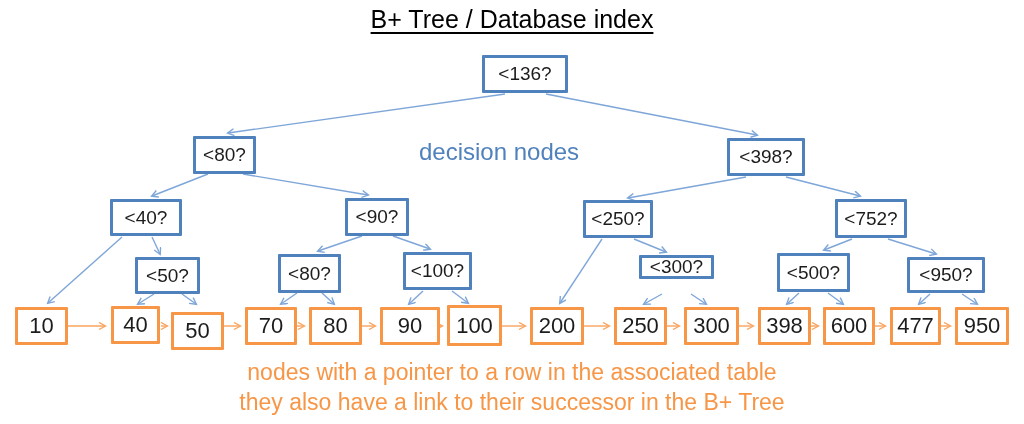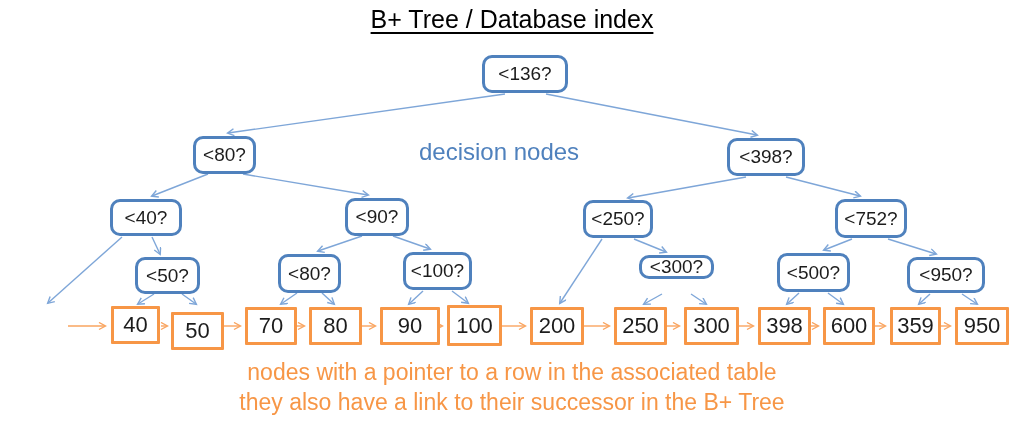--- a/index.html
+++ b/index.html
@@ -11,21 +11,21 @@
   }
   .edges { position:absolute; left:0; top:0; width:1024px; height:424px; }
   .bedge { stroke:var(--decision-edge,#7ea6d8); stroke-width:1.4; fill:none; }
   .oedge { stroke:var(--leaf-edge,#f9a45f); stroke-width:1.4; fill:none; }
   .bhead-path { stroke:var(--decision-edge,#7ea6d8); stroke-width:1.4; fill:none; }
   .ohead-path { stroke:var(--leaf-edge,#f9a45f); stroke-width:1.4; fill:none; }
   .node {
     position:absolute; display:flex; align-items:center; justify-content:center;
     background:#fff; color:#1c1c1c; white-space:nowrap;
   }
-  .dnode { border:3px solid var(--decision-node-border,#4f81bd); font-size:19px; border-radius:10px; }
+  .dnode { border:3px solid var(--decision-node-border,#4f81bd); font-size:19px; border-radius:1px; }
   .lnode { border:3px solid var(--leaf-node-border,#f79646); font-size:22px; border-radius:1px; }
   .title {
     position:absolute; top:5px; left:0; width:1024px; text-align:center;
     font-size:25px; color:var(--title-text,#000000);
   }
   .title span { text-decoration:underline; text-underline-offset:4px; }
   .decision-label {
     position:absolute; left:419px; top:138px; font-size:24px;
     color:var(--decision-label-text,#4f81bd);
   }
@@ -106,30 +106,31 @@
   <div class="node dnode" style="left:345px;top:198px;width:64px;height:38px">&lt;90?</div>
   <div class="node dnode" style="left:583px;top:200px;width:70px;height:38px">&lt;250?</div>
   <div class="node dnode" style="left:835px;top:199px;width:72px;height:39px">&lt;752?</div>
   <div class="node dnode" style="left:135px;top:257px;width:65px;height:37px">&lt;50?</div>
   <div class="node dnode" style="left:278px;top:254px;width:63px;height:39px">&lt;80?</div>
   <div class="node dnode" style="left:403px;top:252px;width:69px;height:38px">&lt;100?</div>
   <div class="node dnode" style="left:639px;top:255px;width:75px;height:24px">&lt;300?</div>
   <div class="node dnode" style="left:777px;top:253px;width:73px;height:39px">&lt;500?</div>
   <div class="node dnode" style="left:907px;top:257px;width:78px;height:36px">&lt;950?</div>
 
+  <div class="node lnode" style="left:15px;top:307px;width:53px;height:38px">10</div>
   <div class="node lnode" style="left:111px;top:306px;width:49px;height:38px">40</div>
   <div class="node lnode" style="left:171px;top:312px;width:53px;height:38px">50</div>
   <div class="node lnode" style="left:245px;top:307px;width:52px;height:38px">70</div>
   <div class="node lnode" style="left:309px;top:307px;width:53px;height:38px">80</div>
   <div class="node lnode" style="left:380px;top:307px;width:60px;height:38px">90</div>
   <div class="node lnode" style="left:447px;top:305px;width:55px;height:41px">100</div>
   <div class="node lnode" style="left:530px;top:307px;width:54px;height:38px">200</div>
   <div class="node lnode" style="left:614px;top:307px;width:53px;height:38px">250</div>
   <div class="node lnode" style="left:684px;top:307px;width:55px;height:38px">300</div>
   <div class="node lnode" style="left:758px;top:307px;width:53px;height:38px">398</div>
   <div class="node lnode" style="left:823px;top:307px;width:52px;height:38px">600</div>
-  <div class="node lnode" style="left:890px;top:307px;width:51px;height:38px">359</div>
+  <div class="node lnode" style="left:890px;top:307px;width:51px;height:38px">477</div>
   <div class="node lnode" style="left:955px;top:307px;width:54px;height:38px">950</div>
 
   <div class="caption caption-2">they also have a link to their successor in the B+ Tree</div>
   <div class="caption caption-1">nodes with a pointer to a row in the associated table</div>
 
 </div>
 
 </body></html>

